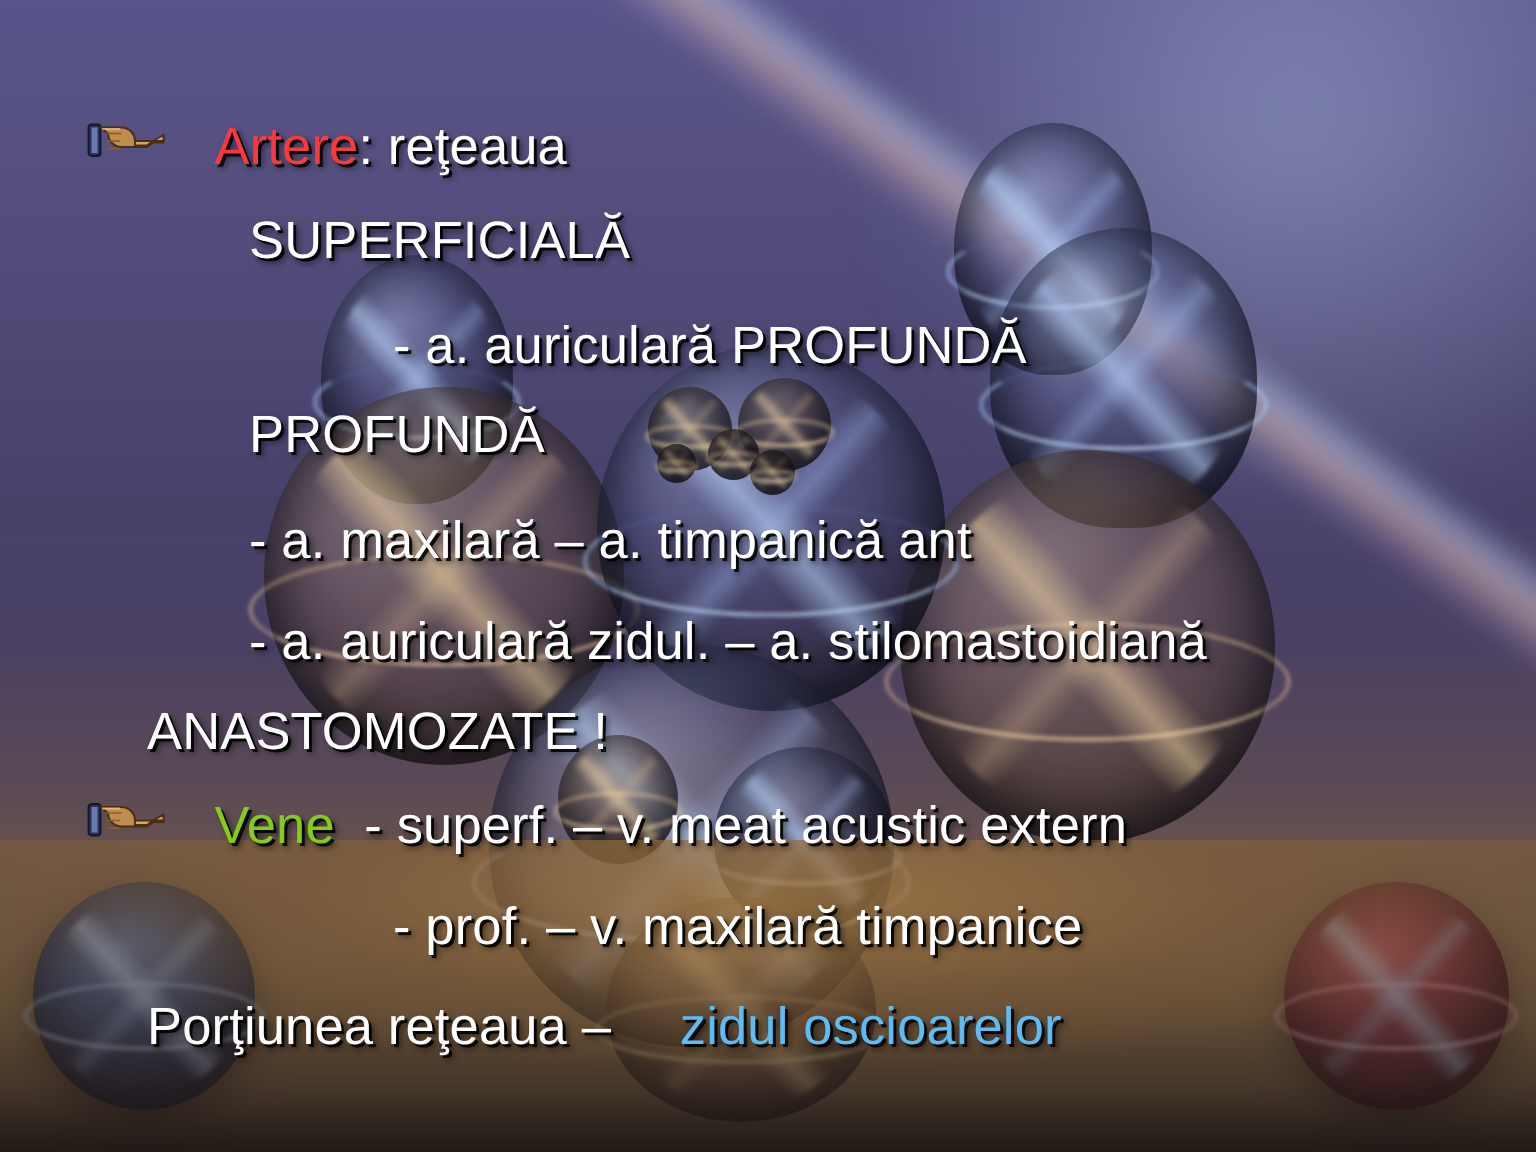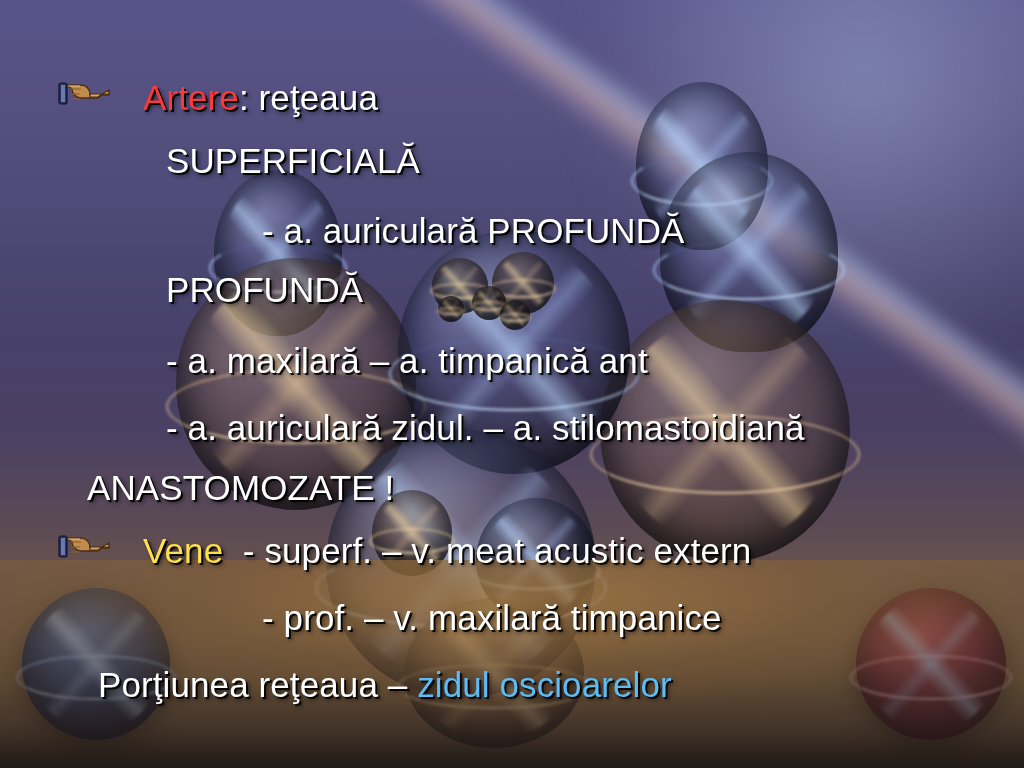--- a/index.html
+++ b/index.html
@@ -165,22 +165,22 @@
       2px 2px 0 rgba(0,0,0,0.88),
       3px 3px 4px rgba(0,0,0,0.55);
   }
   .hand {
     position: absolute;
     width: 56px;
     height: 30px;
     font-size: 0;
   }
   .red   { color: #fa3a3a; }
-  .yellow{ color: #fde047; }
-  .cyan  { color: #5cbdf5; }
+  .yellow{ color: #84cc16; }
+  .cyan  { color: #5cbdf5; margin-left: 36px; }
 </style>
 </head>
 <body>
 
 <div id="slide">
 
   <div class="bg-base"></div>
   <div class="bg-glow-tr"></div>
   <div class="bg-rainbow"></div>
 
@@ -245,21 +245,21 @@
     </div>
 
     <div class="line" style="left:166px; top:272px;">
       <span>PROFUNDĂ</span>
     </div>
 
     <div class="line" style="left:166px; top:410px;">
       <span>- a. auriculară zidul. – a. stilomastoidiană</span>
     </div>
 
-    <div class="line" style="left:87px; top:470px;">
+    <div class="line" style="left:98px; top:470px;">
       <span>ANASTOMOZATE !</span>
     </div>
 
     <span class="hand" style="left:58px; top:531px;">
       <svg viewBox="0 0 56 30" width="56" height="30" aria-hidden="true">
         <g>
           <rect x="1" y="5" width="8" height="21" rx="2" fill="#2b3358" stroke="#11162c" stroke-width="1.2"></rect>
           <rect x="3" y="7" width="4" height="17" fill="#6a7ab0"></rect>
           <path d="M9 7 h14 a9 9 0 0 1 9 9 v1 h12 l7 -4 v4 h-7 l-4 3 h-17 a9 9 0 0 1 -9 -9 z" fill="#c18d4e" stroke="#4a2f13" stroke-width="1.4" stroke-linejoin="round"></path>
           <path d="M32 16 h12 l7 -4 v4 h-7 l-4 3 h-8 z" fill="#d9a768" stroke="#4a2f13" stroke-width="1.2"></path>

